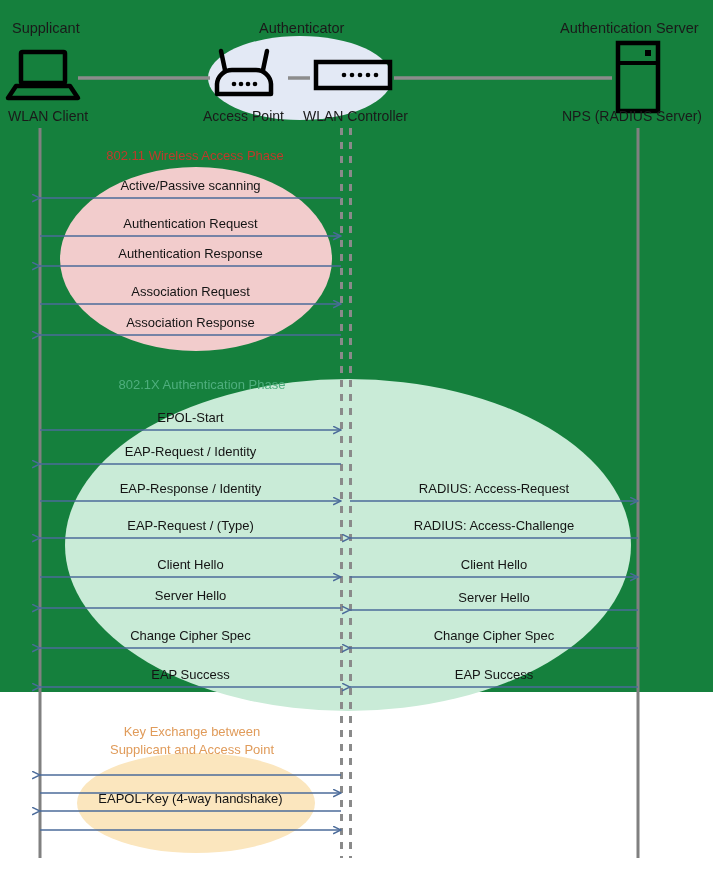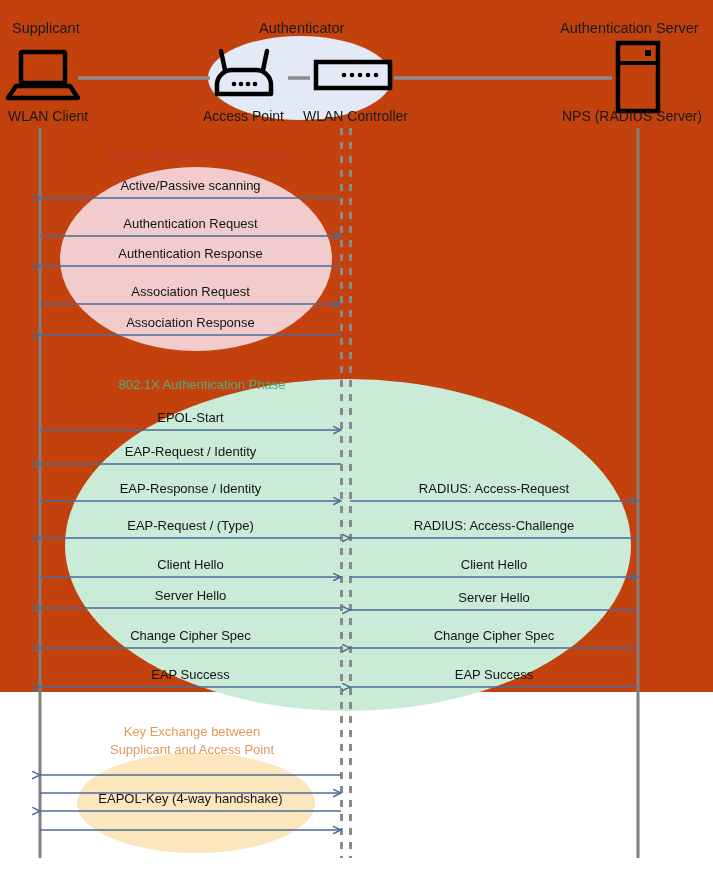--- a/index.html
+++ b/index.html
@@ -10,21 +10,21 @@
   body {
     font-family: "Liberation Sans", sans-serif;
     width: 713px;
     height: 875px;
     overflow: hidden;
   }
   #diagram-root {
     position: relative;
     width: 713px;
     height: 692px;
-    background: #c2410c;
+    background: #15803d;
   }
   svg.canvas {
     position: absolute;
     top: 0;
     left: 0;
     width: 713px;
     height: 875px;
   }
   text {
     font-family: "Liberation Sans", sans-serif;

